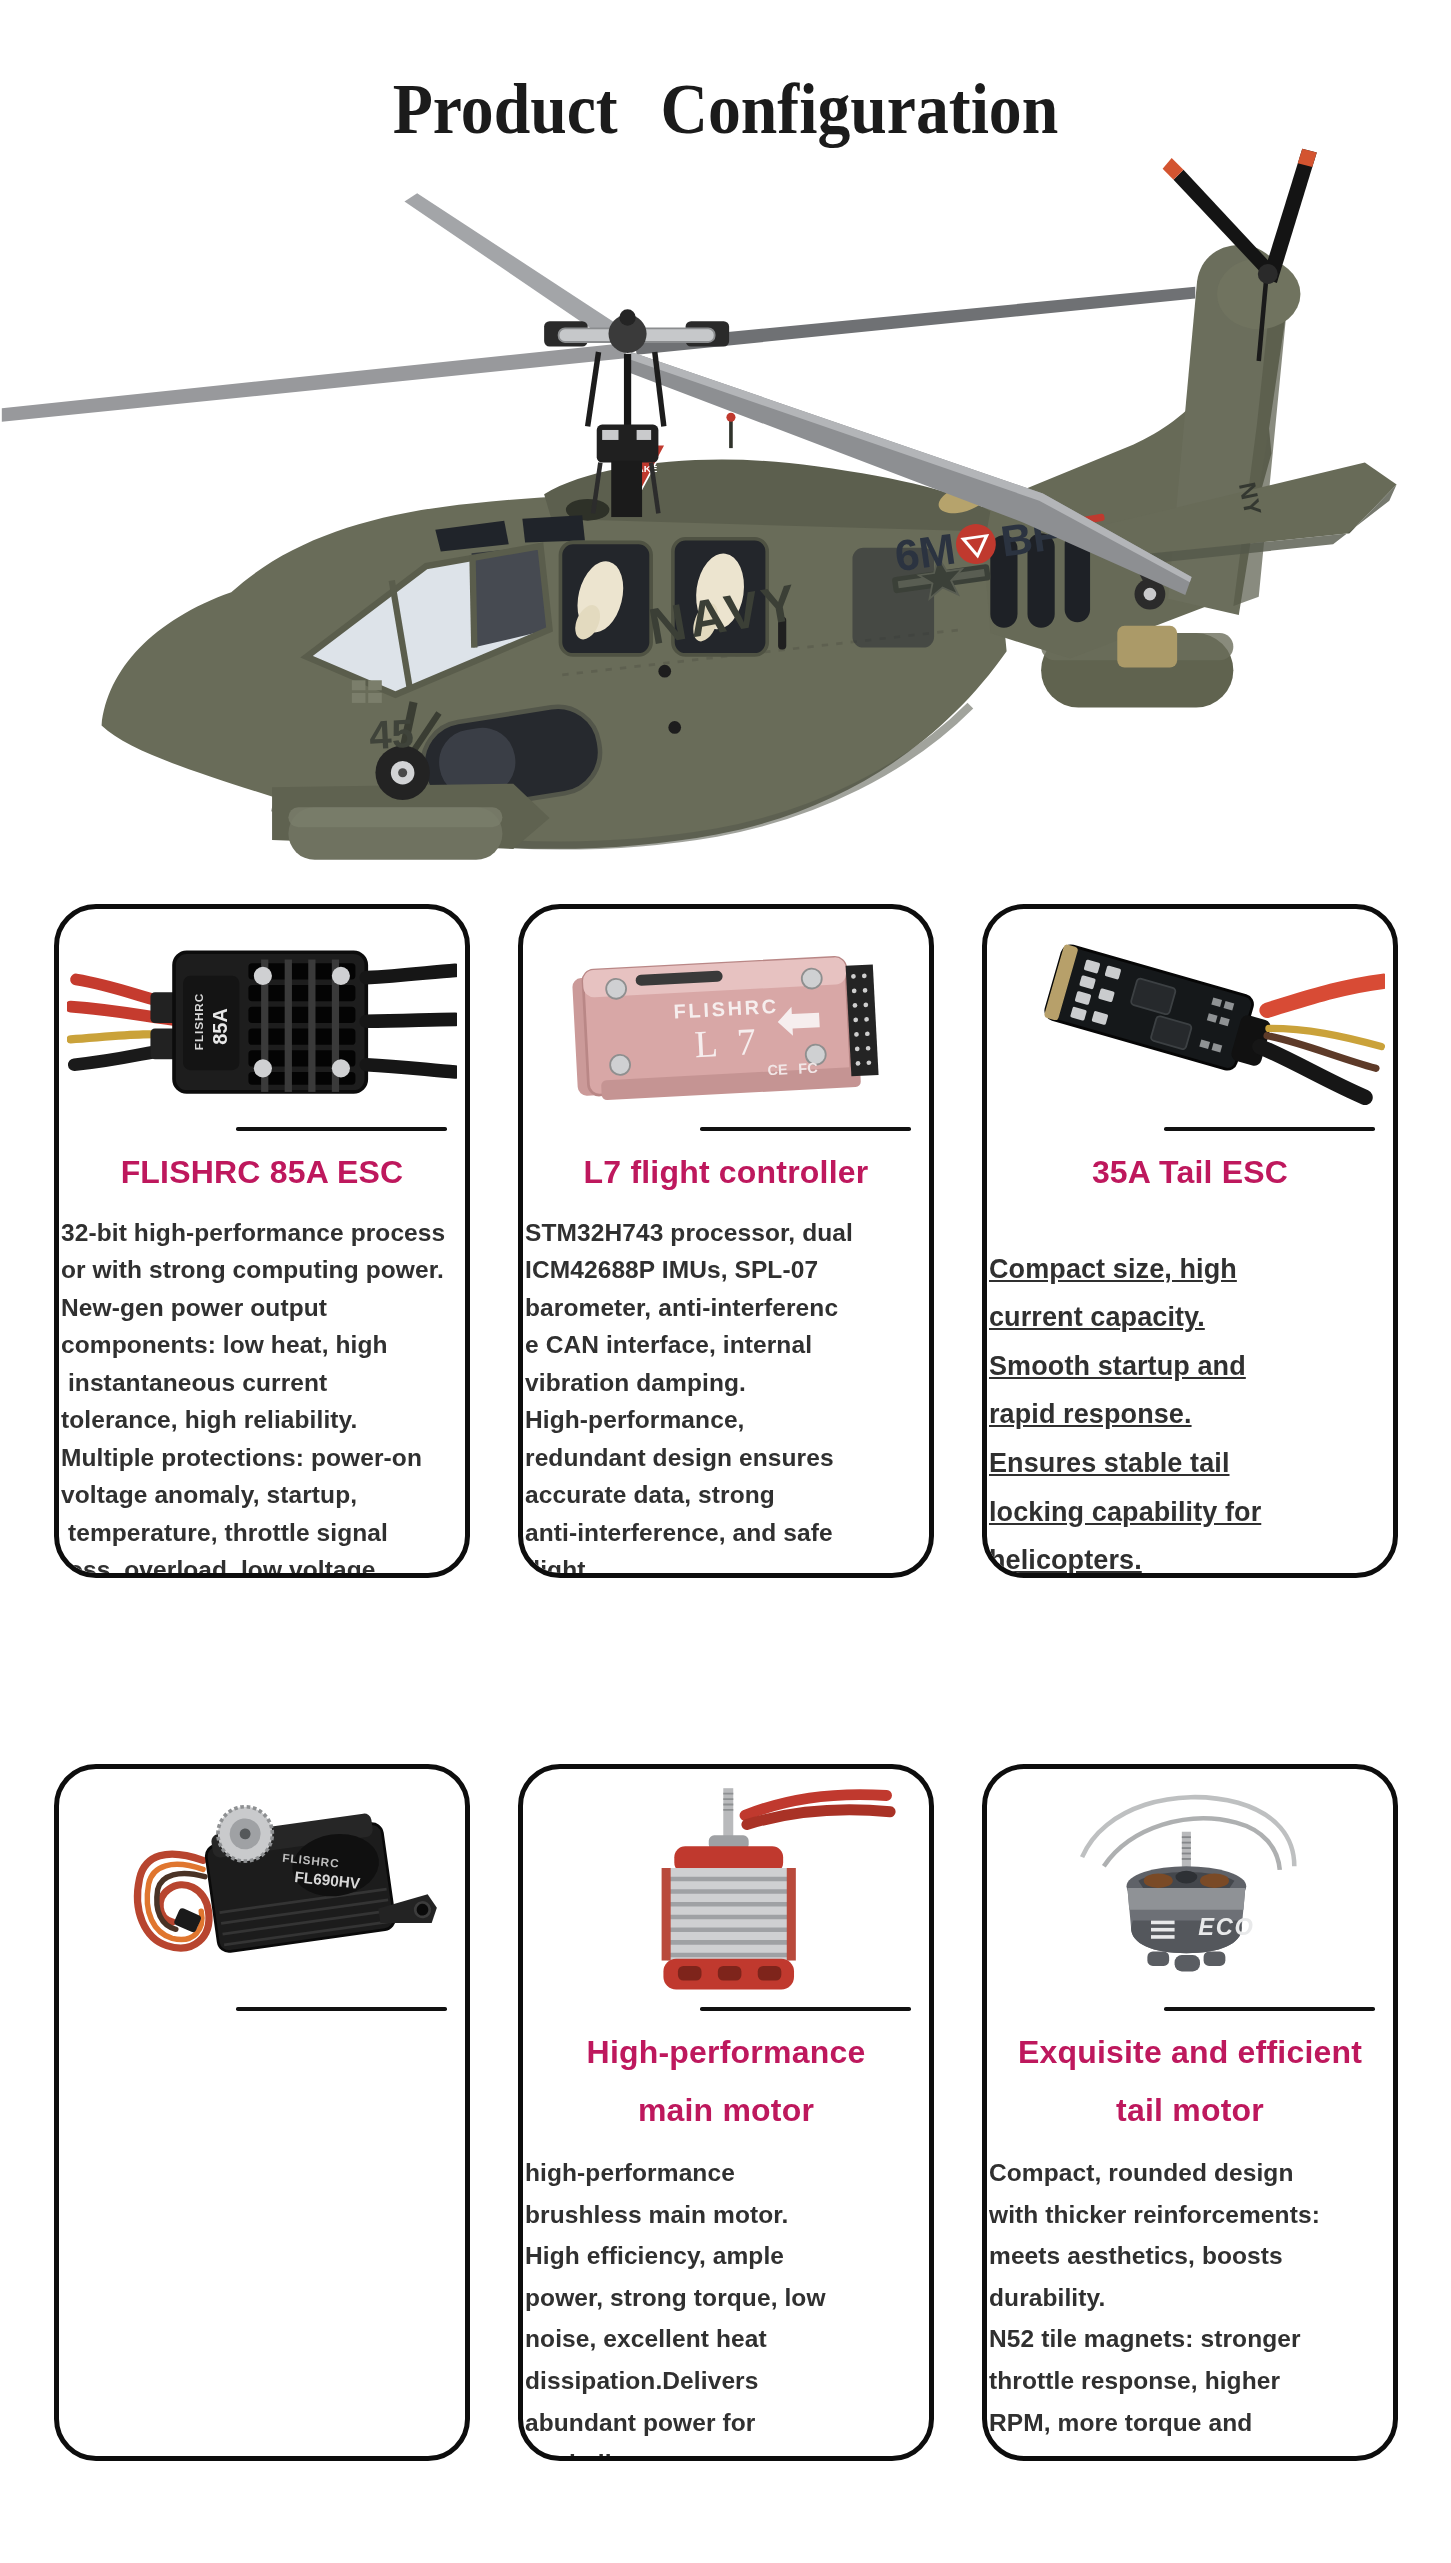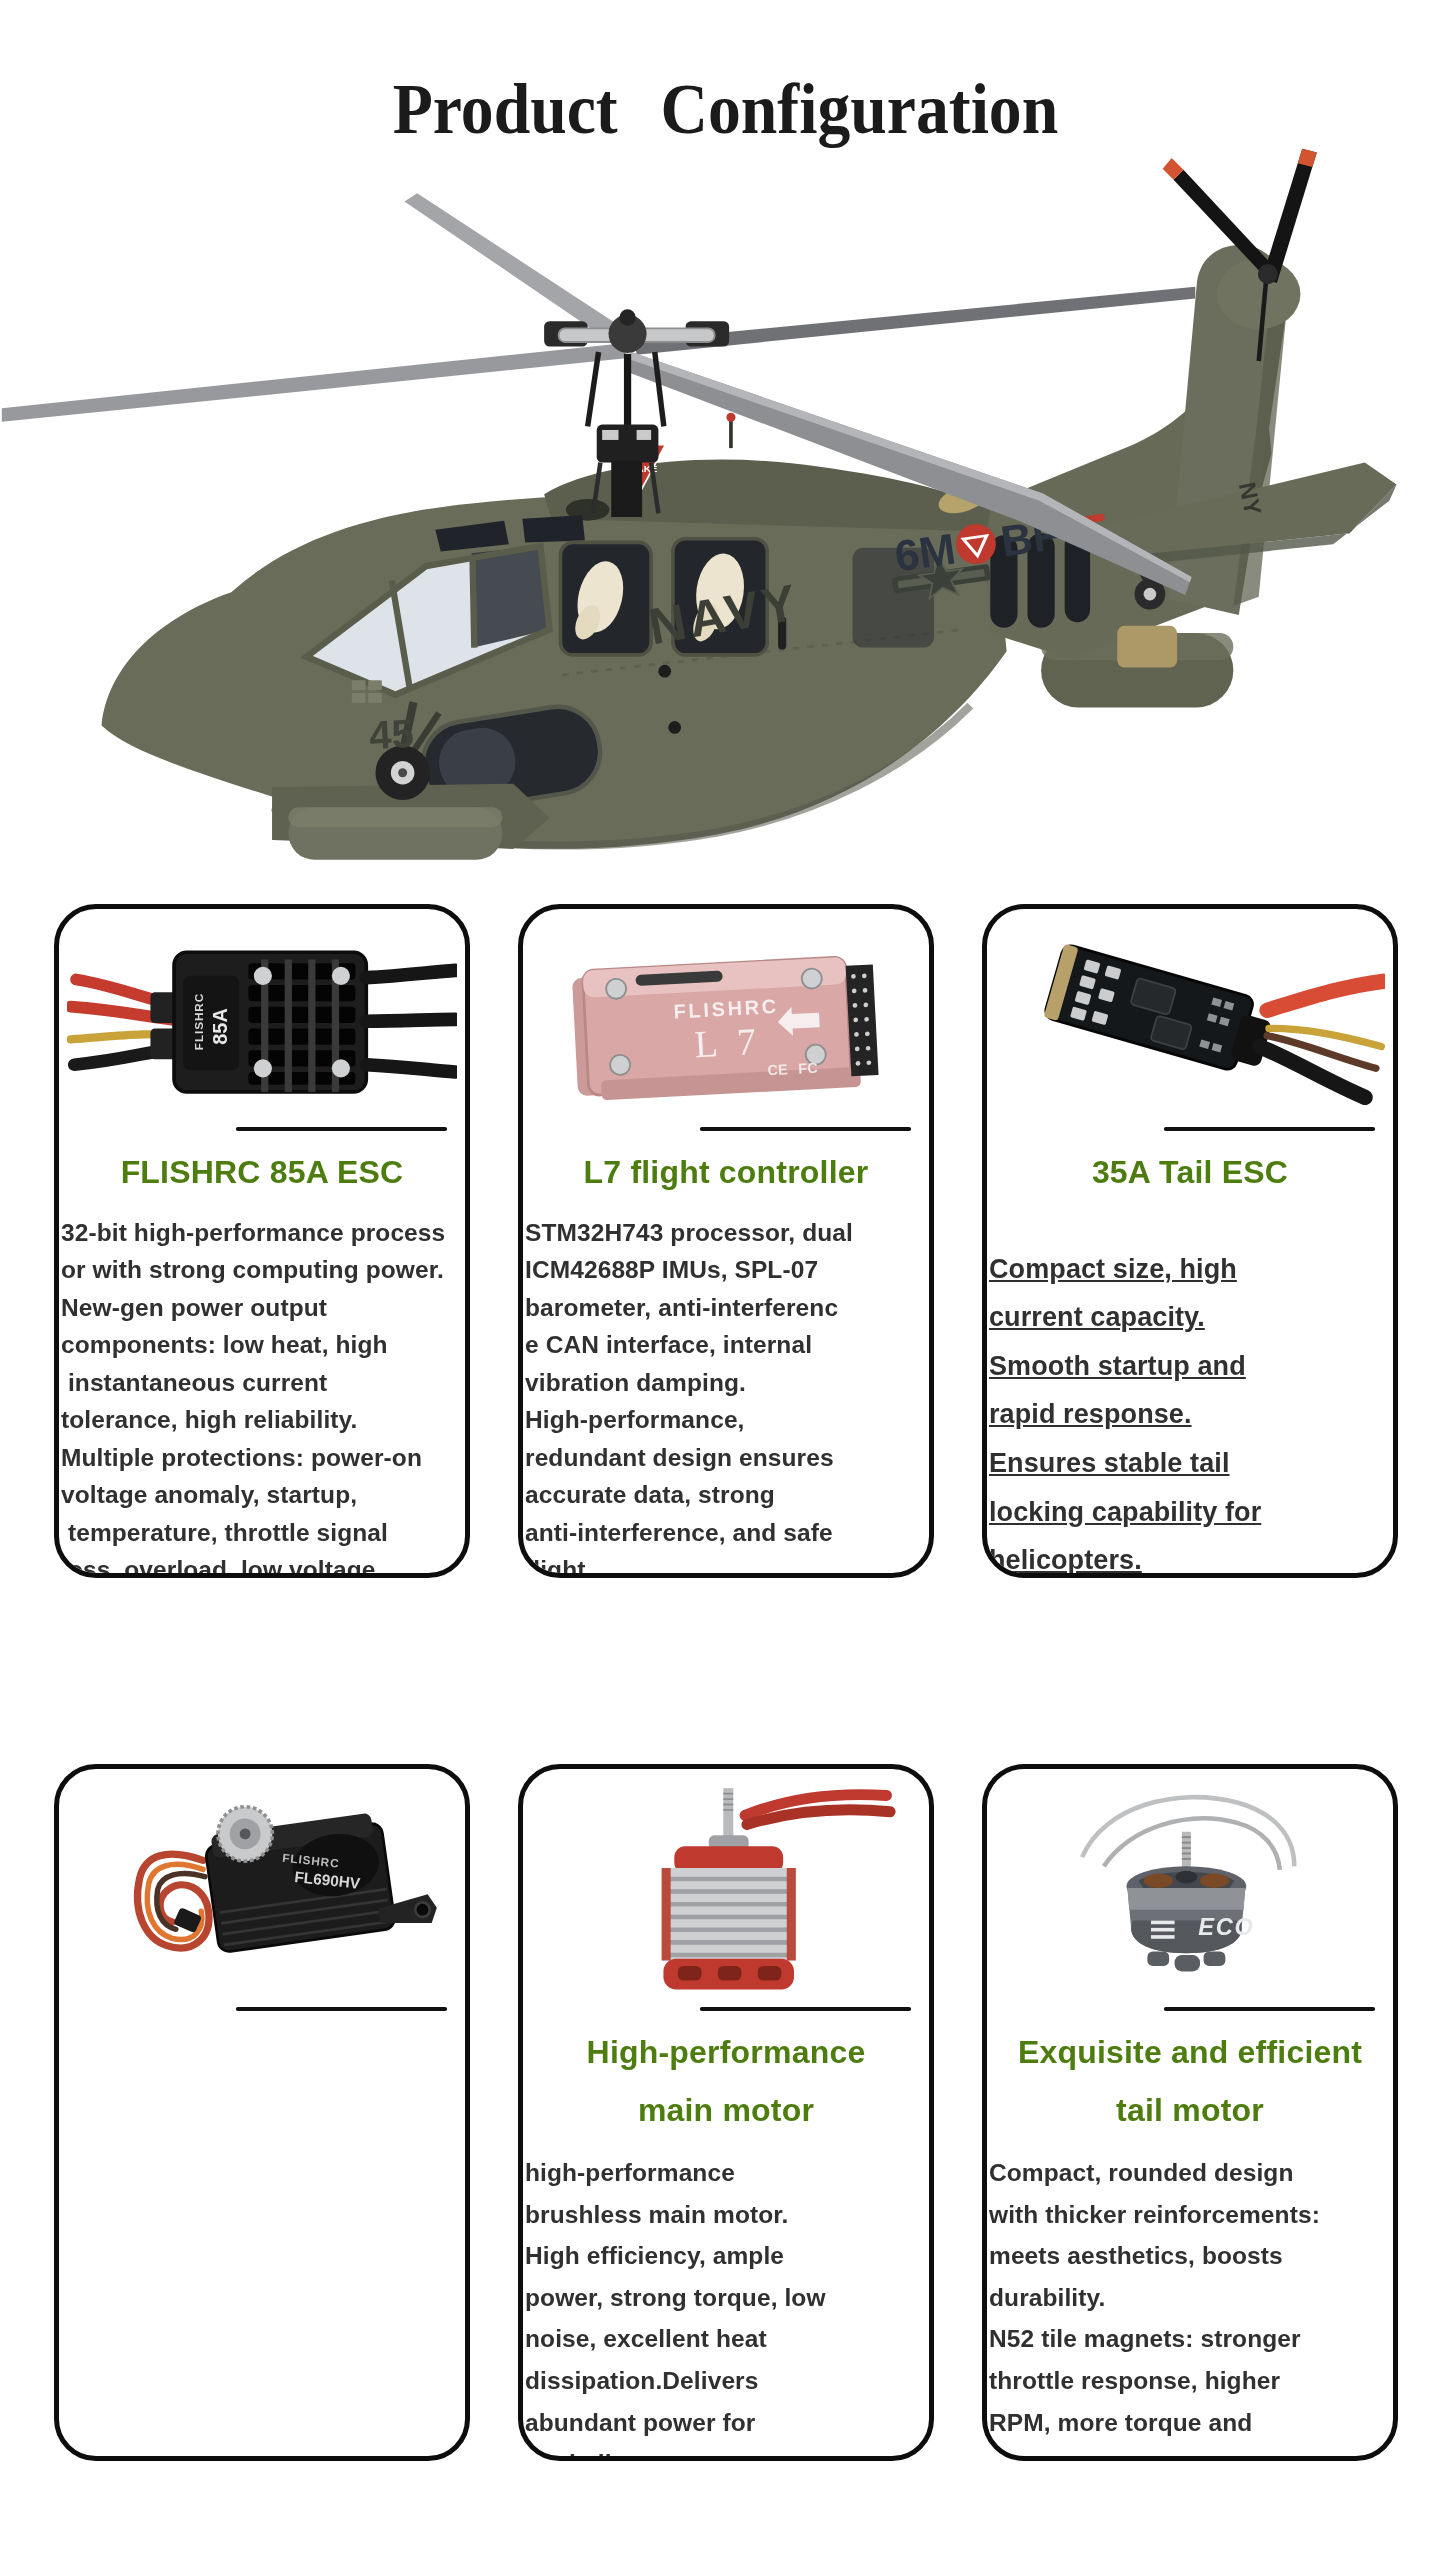--- a/index.html
+++ b/index.html
@@ -21,21 +21,21 @@
     border:5.4px solid #0d0d0d;border-radius:42px;background:#fff;
     box-sizing:border-box;overflow:hidden;
   }
   .row1 .card{height:674px;}
   .row2 .card{height:697px;}
   .card-image{height:205px;margin-top:11px;display:flex;align-items:center;justify-content:center;}
   .row2 .card-image{height:225px;}
   .divider{height:4.5px;background:#111;width:52%;margin:1.8px 18px 0 auto;border-radius:1.8px;}
   .card-title{
     margin:22px 5.4px 0;text-align:center;font-size:32px;font-weight:700;
-    color:#4d7c0f;line-height:1.2;white-space:pre-line;letter-spacing:0.2px;
+    color:#be185d;line-height:1.2;white-space:pre-line;letter-spacing:0.2px;
   }
   .row2 .card-title{margin-top:12.7px;line-height:1.8;}
   .card-desc{
     margin:22px 11px 0 2px;font-size:24.5px;font-weight:700;color:#303030;
     line-height:1.53;white-space:pre-wrap;letter-spacing:0.1px;
   }
   .row2 .card-desc{line-height:1.7;margin-top:12.7px;}
   .desc-center{text-align:left;font-size:27px;line-height:1.8;margin-top:53px;text-decoration:underline;}
 </style>
 </head>

